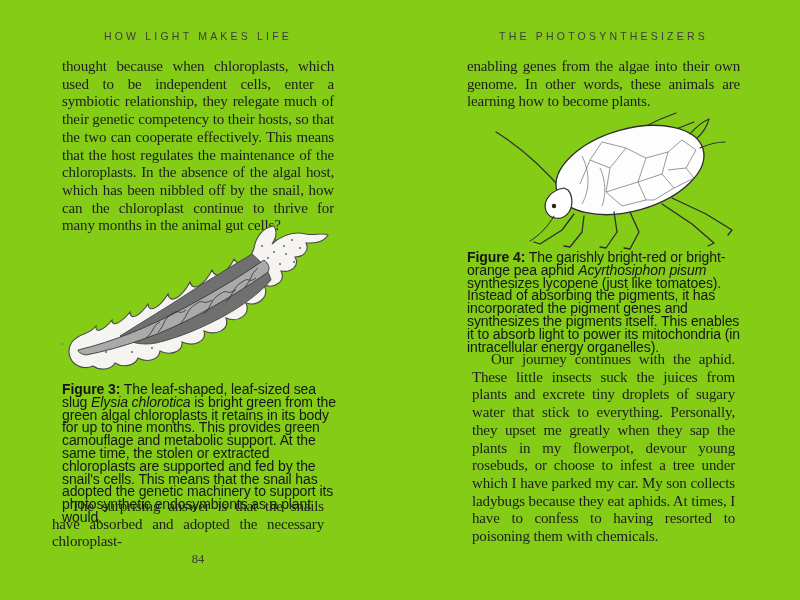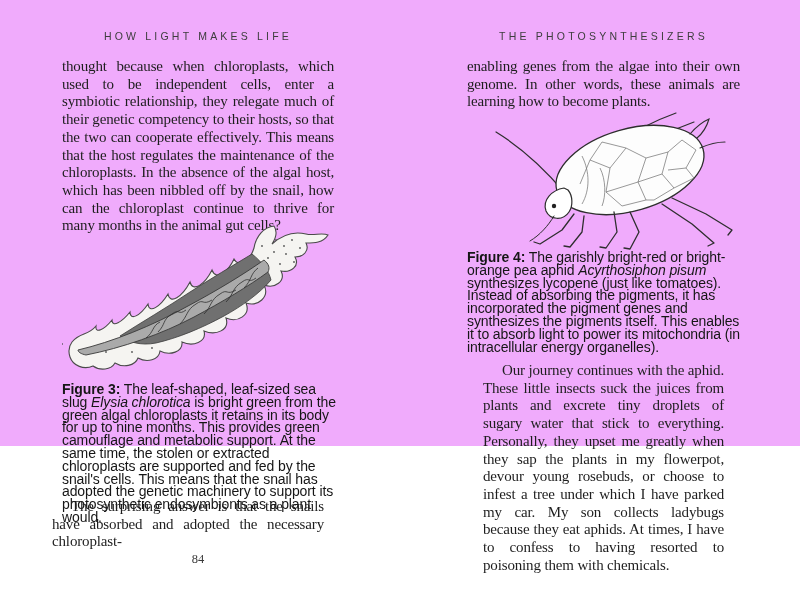--- a/index.html
+++ b/index.html
@@ -1,31 +1,31 @@
 <!DOCTYPE html>
 <html><head>
 <meta charset="utf-8">
 <style>
   * { margin:0; padding:0; box-sizing:border-box; }
   html,body { width:800px; height:600px; background:#ffffff; overflow:hidden; }
-  .spread { position:relative; width:800px; height:446px; background:#f0abfc;
+  .spread { position:relative; width:800px; height:600px; background:#84cc16;
             font-family:"Liberation Serif", serif; color:#1d1d1d; }
   .abs { position:absolute; }
 
   .running-head {
     font-family:"Liberation Sans", sans-serif;
     font-size:10.5px; letter-spacing:3.2px; color:#3d3d3d;
     text-align:center; white-space:nowrap;
   }
   .body-text {
     font-family:"Liberation Serif", serif;
     font-size:15px; line-height:17.7px; letter-spacing:-0.15px;
     text-align:justify; color:#1e1e1e;
   }
-  .body-text p { margin:16px; text-indent:19px; }
+  .body-text p { margin:5px; text-indent:19px; }
   .indent { text-indent:19px; }
   .caption {
     font-family:"Liberation Sans", sans-serif;
     font-size:14px; line-height:12.8px; letter-spacing:-0.1px;
     color:#161616; text-align:left;
   }
   .caption b { font-weight:bold; }
   .caption i { font-style:italic; }
   .folio {
     font-family:"Liberation Serif", serif;

